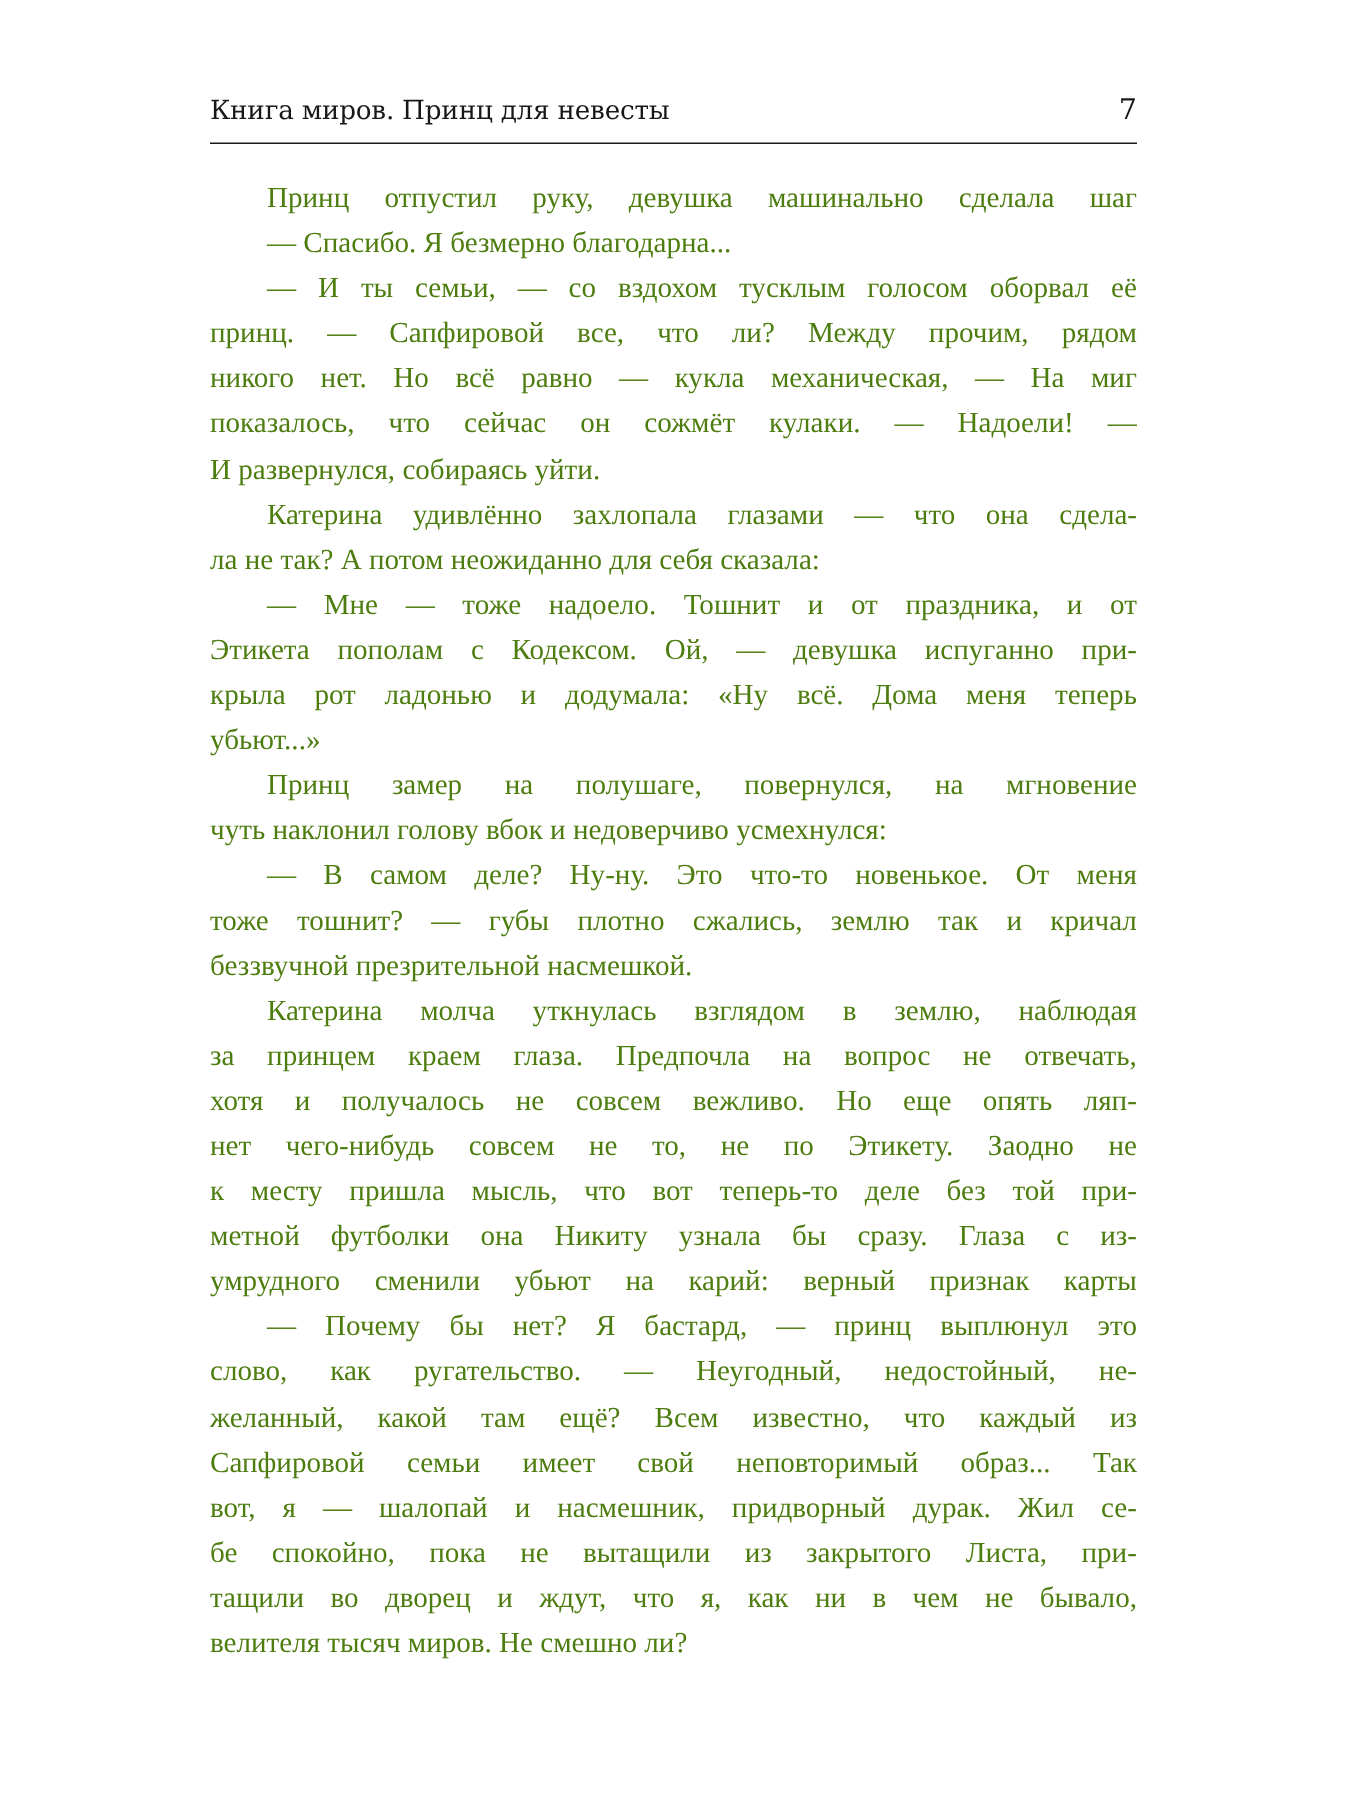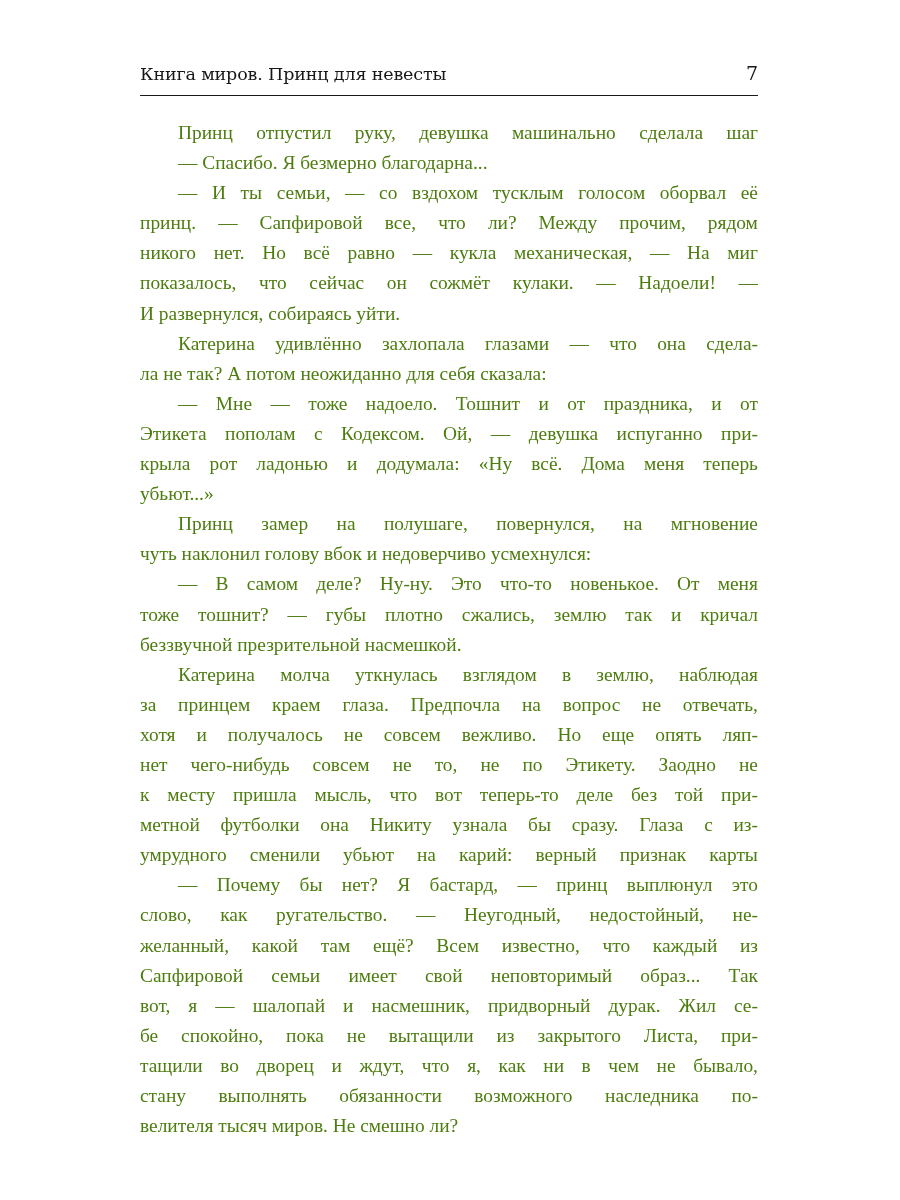--- a/index.html
+++ b/index.html
@@ -394,25 +394,17 @@
           <span>ждут,</span>
           <span>что</span>
           <span>я,</span>
           <span>как</span>
           <span>ни</span>
           <span>в</span>
           <span>чем</span>
           <span>не</span>
           <span>бывало,</span>
         </div>
-        <div class="line just">
-          <span>стану</span>
-          <span>выполнять</span>
-          <span>обязанности</span>
-          <span>возможного</span>
-          <span>наследника</span>
-          <span>по-</span>
-        </div>
         <div class="line last">велителя тысяч миров. Не смешно ли?</div>
       </div>
 
   </div>
 </div>
 
 </body></html>

